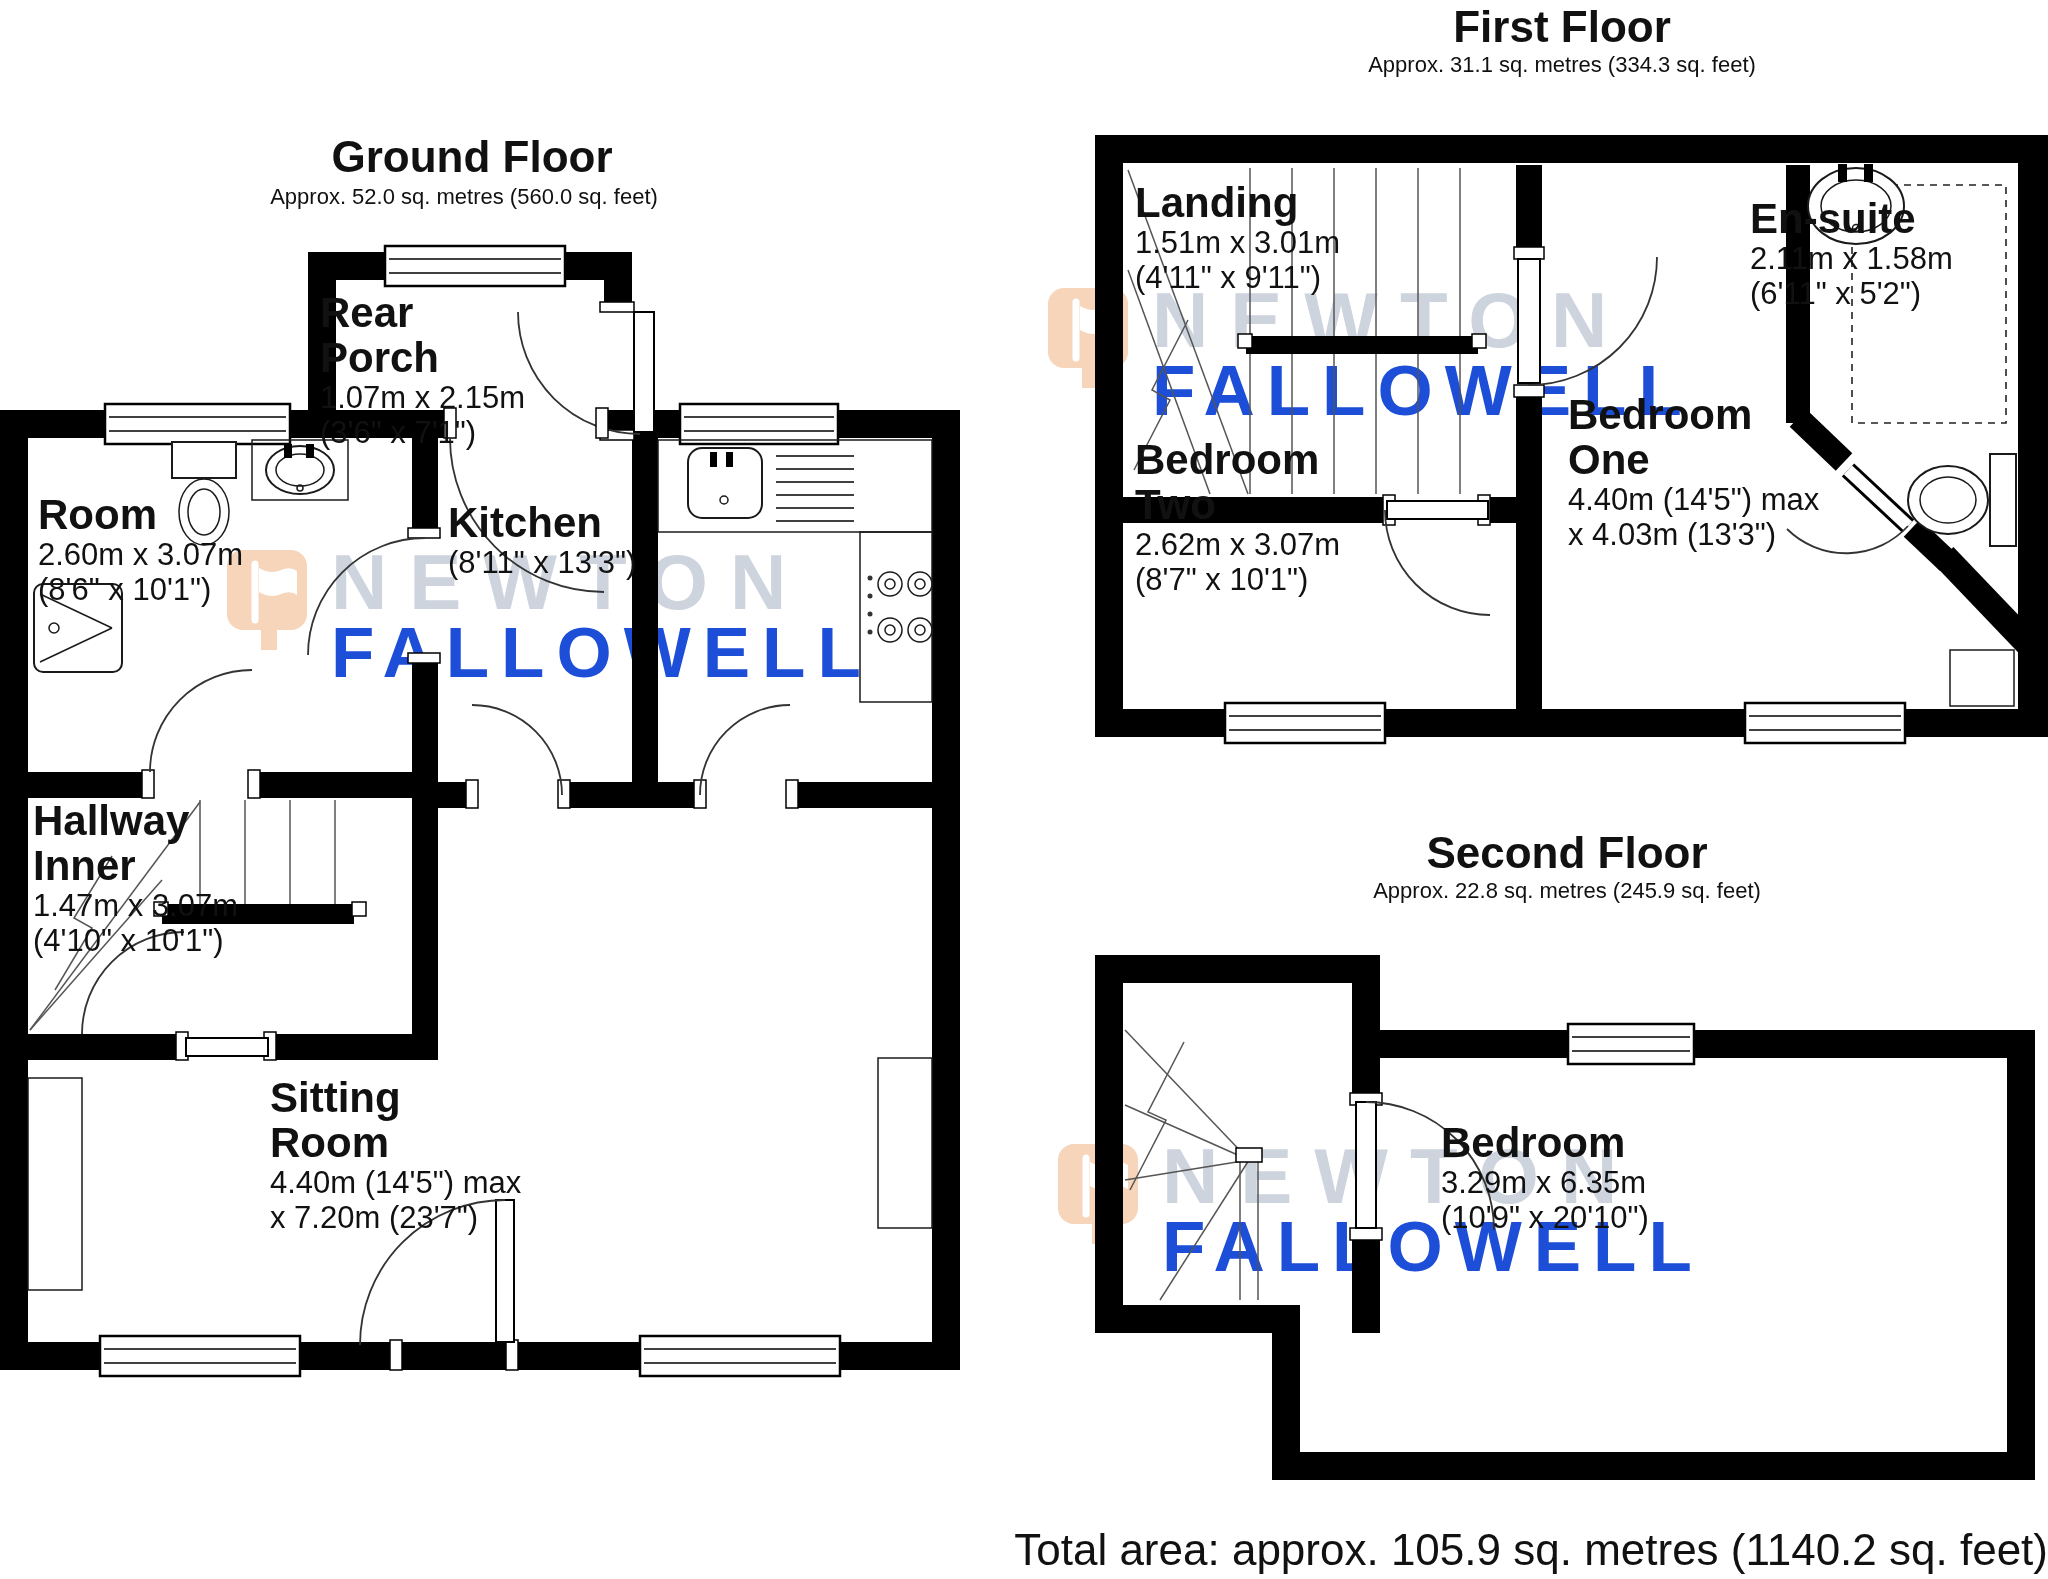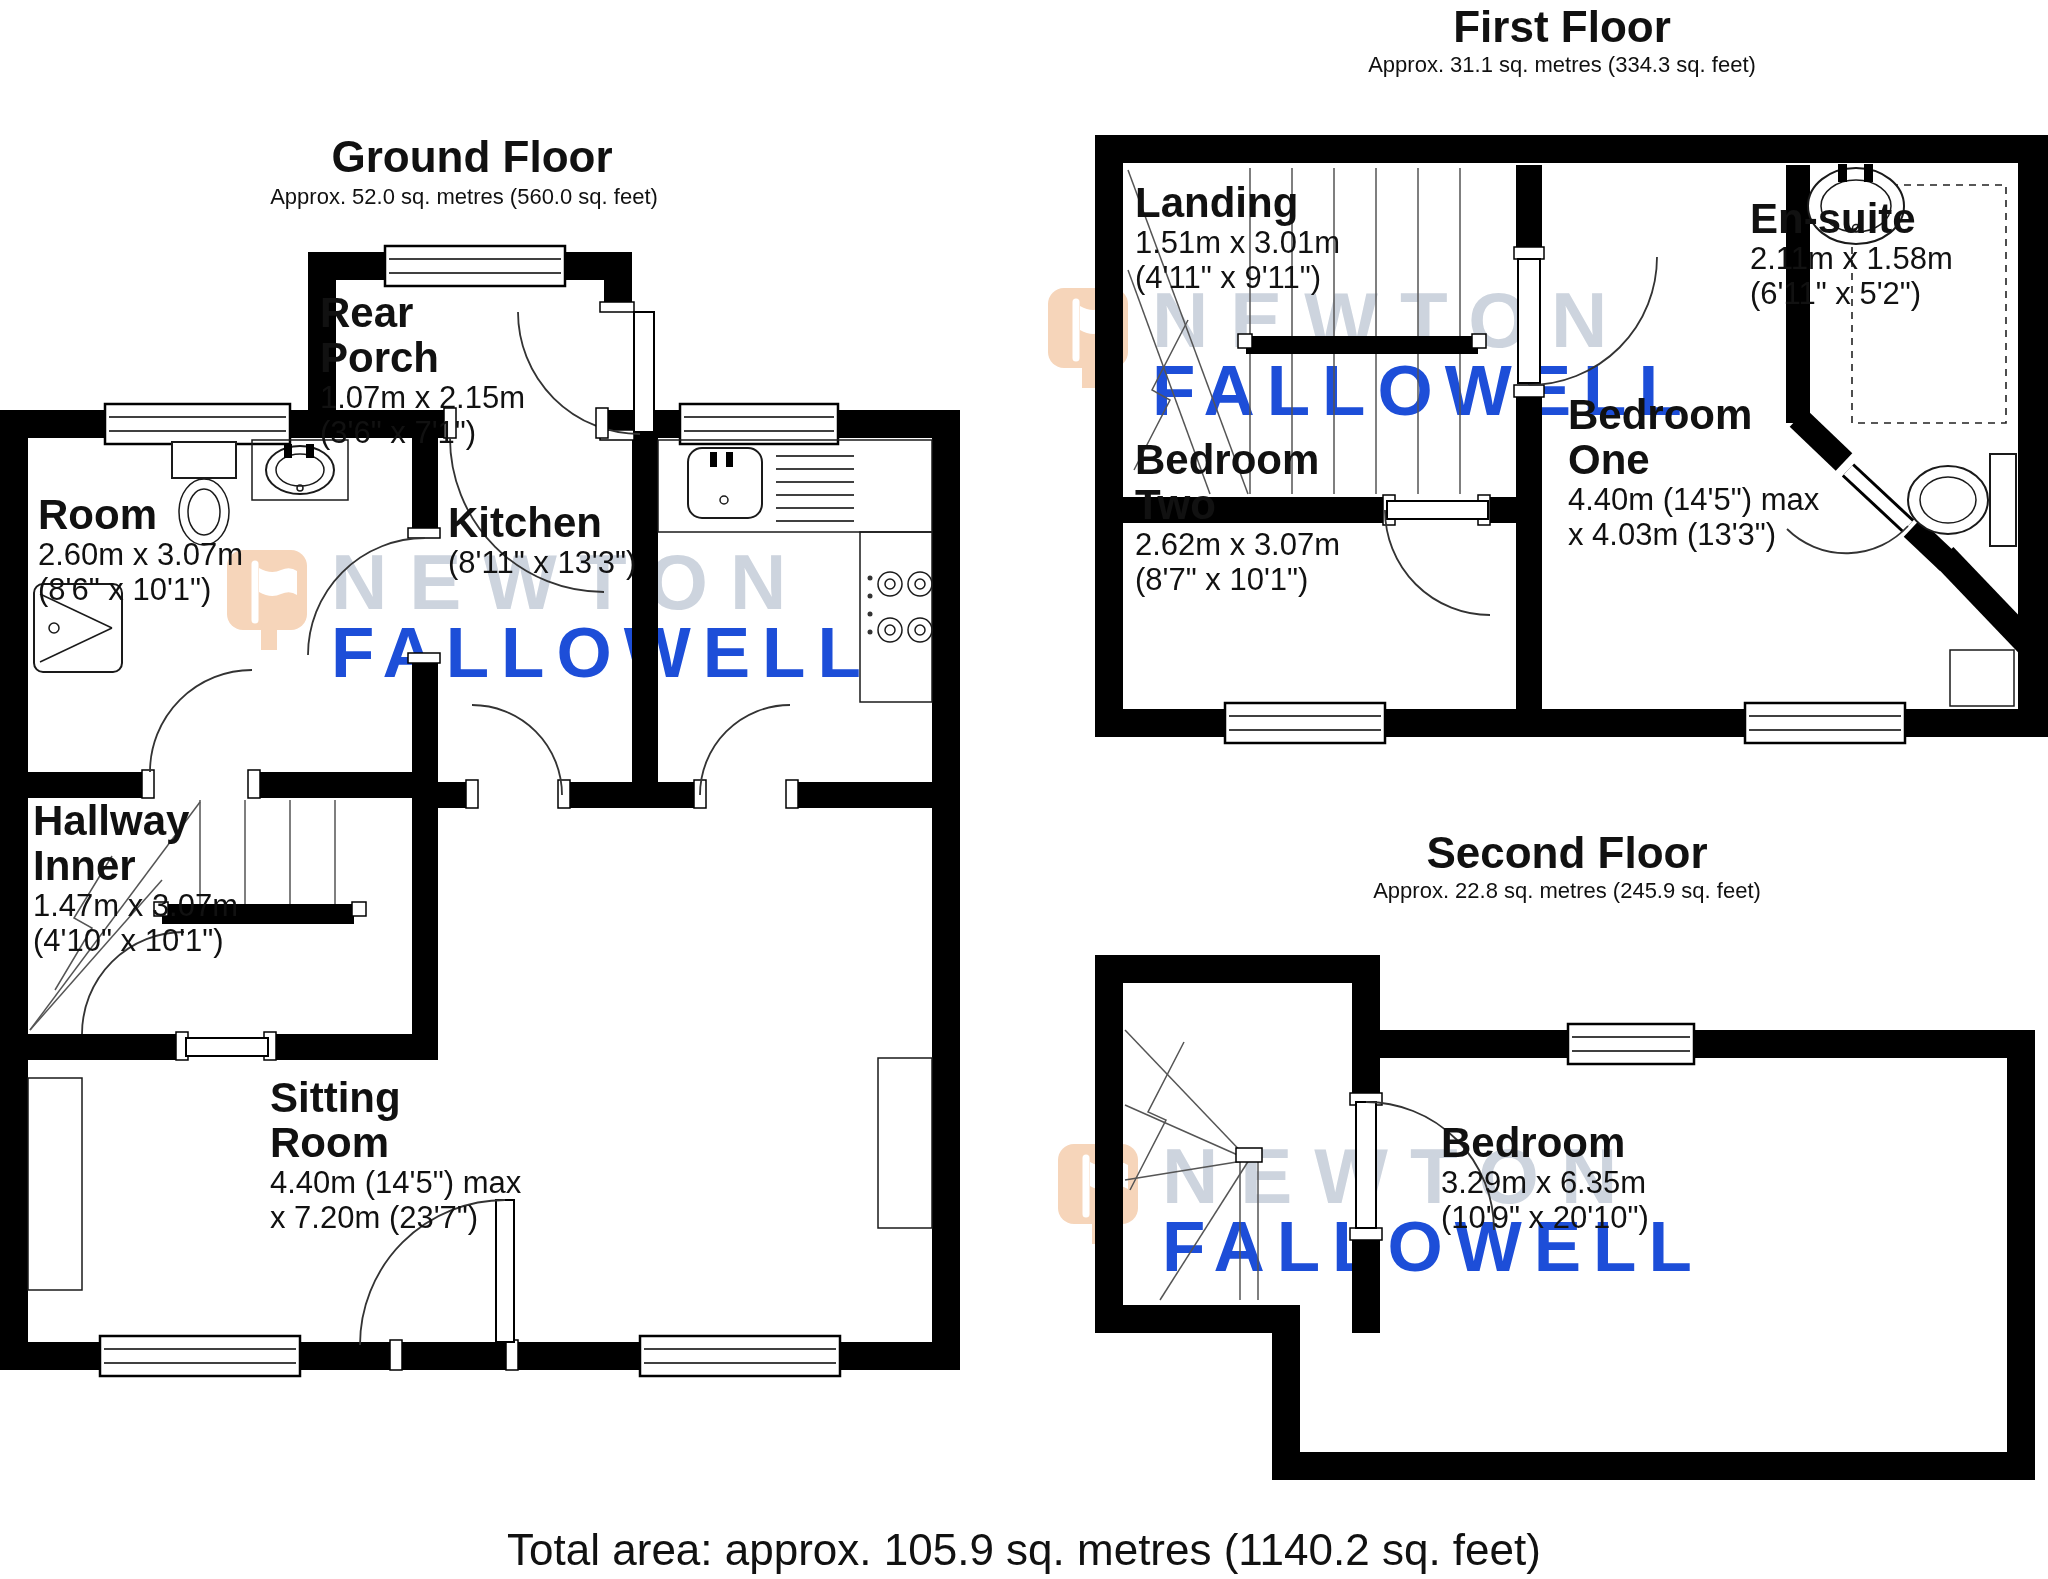--- a/index.html
+++ b/index.html
@@ -412,15 +412,15 @@
     <div class="rdim">2.11m x 1.58m</div>
     <div class="rdim">(6'11" x 5'2")</div>
   </div>
 
   <div class="room-label" style="left:1441px;top:1120px;width:400px;">
     <div class="rname">Bedroom</div>
     <div class="rdim">3.29m x 6.35m</div>
     <div class="rdim">(10'9" x 20'10")</div>
   </div>
 
-  <div class="total" style="left:0;top:1525px;width:2048px;">Total area: approx. 105.9 sq. metres (1140.2 sq. feet)</div>
+  <div class="total" style="left:0;top:1525px;width:2048px;text-align:right;">Total area: approx. 105.9 sq. metres (1140.2 sq. feet)</div>
 
 </div>
 
 </body></html>

